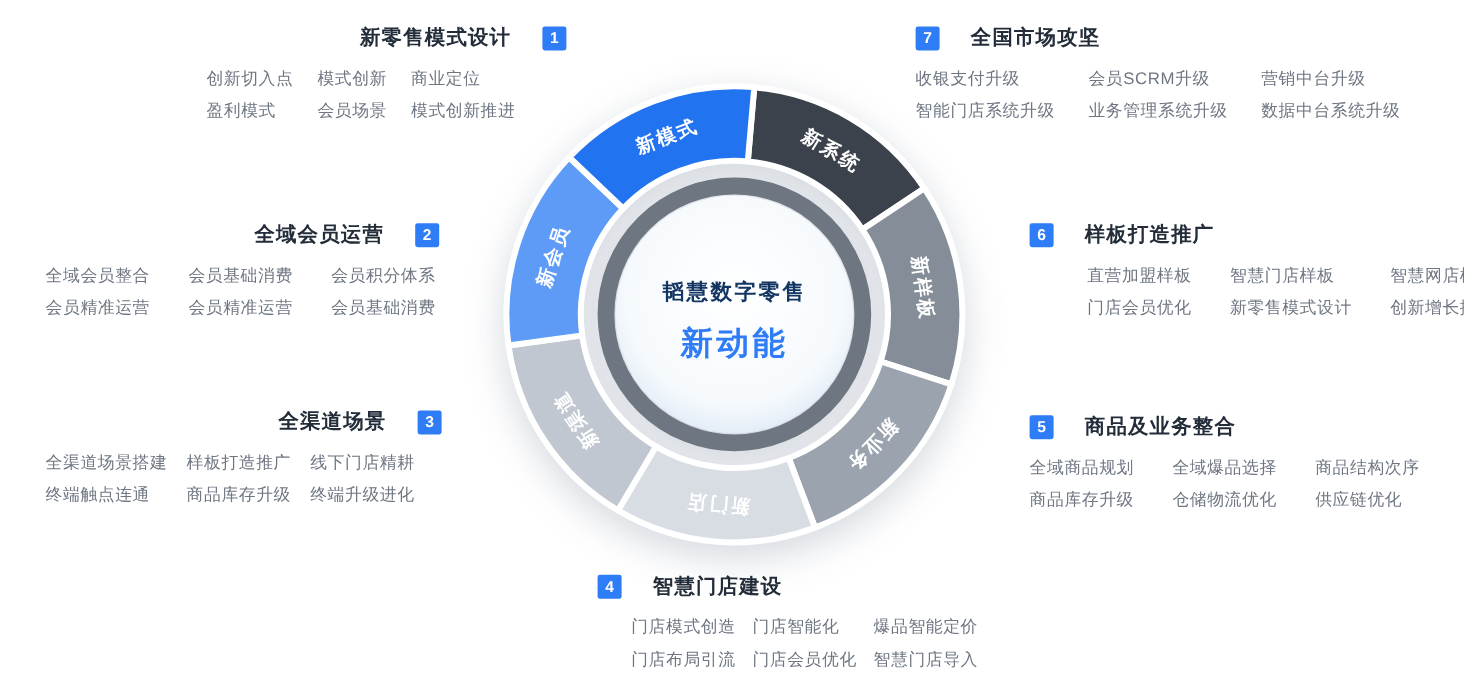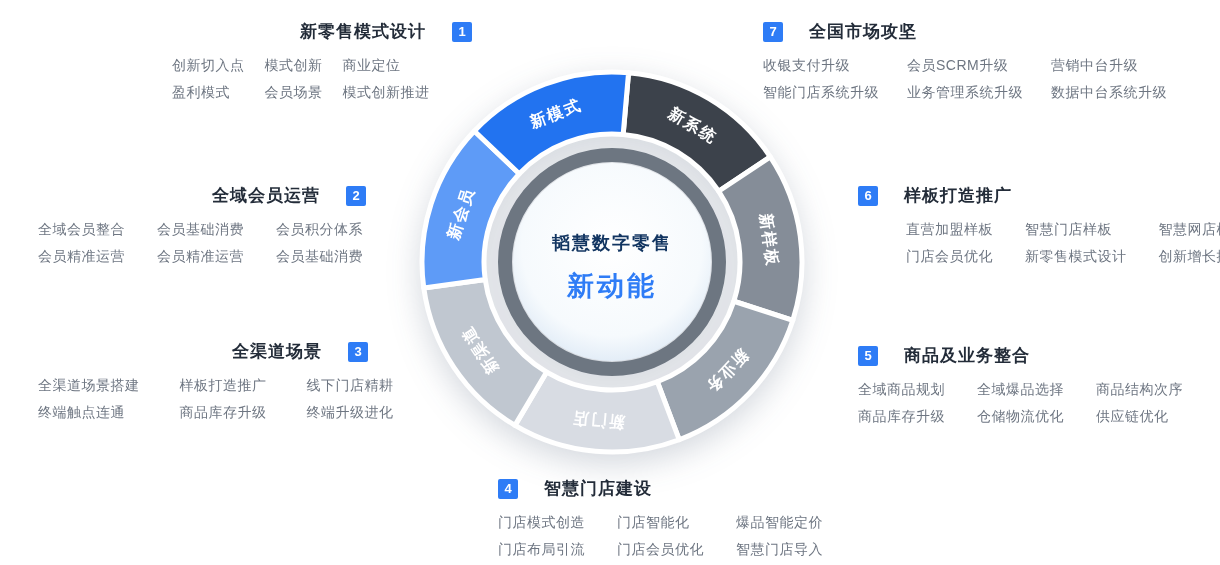--- a/index.html
+++ b/index.html
@@ -11,22 +11,22 @@
   .sec-title-row{display:flex;align-items:center;gap:26px;margin-bottom:15px;}
   .sec-title-row.right{justify-content:flex-end;}
   .sec-title{font-size:17px;font-weight:bold;color:var(--title-text,#232c39);letter-spacing:1px;white-space:nowrap;}
   .badge{width:20px;height:20px;background:var(--accent,#2e7cf6);color:#fff;font-size:13px;font-weight:bold;
          display:flex;align-items:center;justify-content:center;border-radius:2px;flex:0 0 auto;}
   .items{display:grid;grid-template-columns:repeat(3,max-content);row-gap:13px;}
   .item{font-size:14px;color:var(--item-text,#6e7682);letter-spacing:.5px;white-space:nowrap;line-height:1;}
 
   .pos-s1{left:172px;top:20px;width:300px;} .pos-s1 .items{column-gap:20px;}
   .pos-s2{left:38px;top:184px;width:328px;} .pos-s2 .items{column-gap:32px;}
-  .pos-s3{left:38px;top:340px;width:330px;} .pos-s3 .items{column-gap:40px;}
-  .pos-s4{left:498px;top:477px;}            .pos-s4 .items{column-gap:32px;}
+  .pos-s3{left:38px;top:340px;width:330px;} .pos-s3 .items{column-gap:16px;}
+  .pos-s4{left:498px;top:477px;}            .pos-s4 .items{column-gap:14px;margin-left:28px;}
   .pos-s5{left:858px;top:344px;}            .pos-s5 .items{column-gap:32px;}
   .pos-s6{left:858px;top:184px;}            .pos-s6 .items{column-gap:32px;margin-left:48px;}
   .pos-s7{left:763px;top:20px;}             .pos-s7 .items{column-gap:28px;}
 
   
   .wheel{position:absolute;left:415px;top:65px;width:394px;height:394px;}
   .wheel svg{width:100%;height:100%;filter:drop-shadow(0 10px 16px rgba(40,60,90,.20));}
   .seg-label{fill:#ffffff;font-size:16px;font-weight:bold;letter-spacing:2px;text-anchor:middle;
              font-family:"Liberation Sans","DejaVu Sans",sans-serif;}
   .center-line1{fill:var(--center-title,#123561);font-size:18px;font-weight:bold;letter-spacing:2px;text-anchor:middle;}

